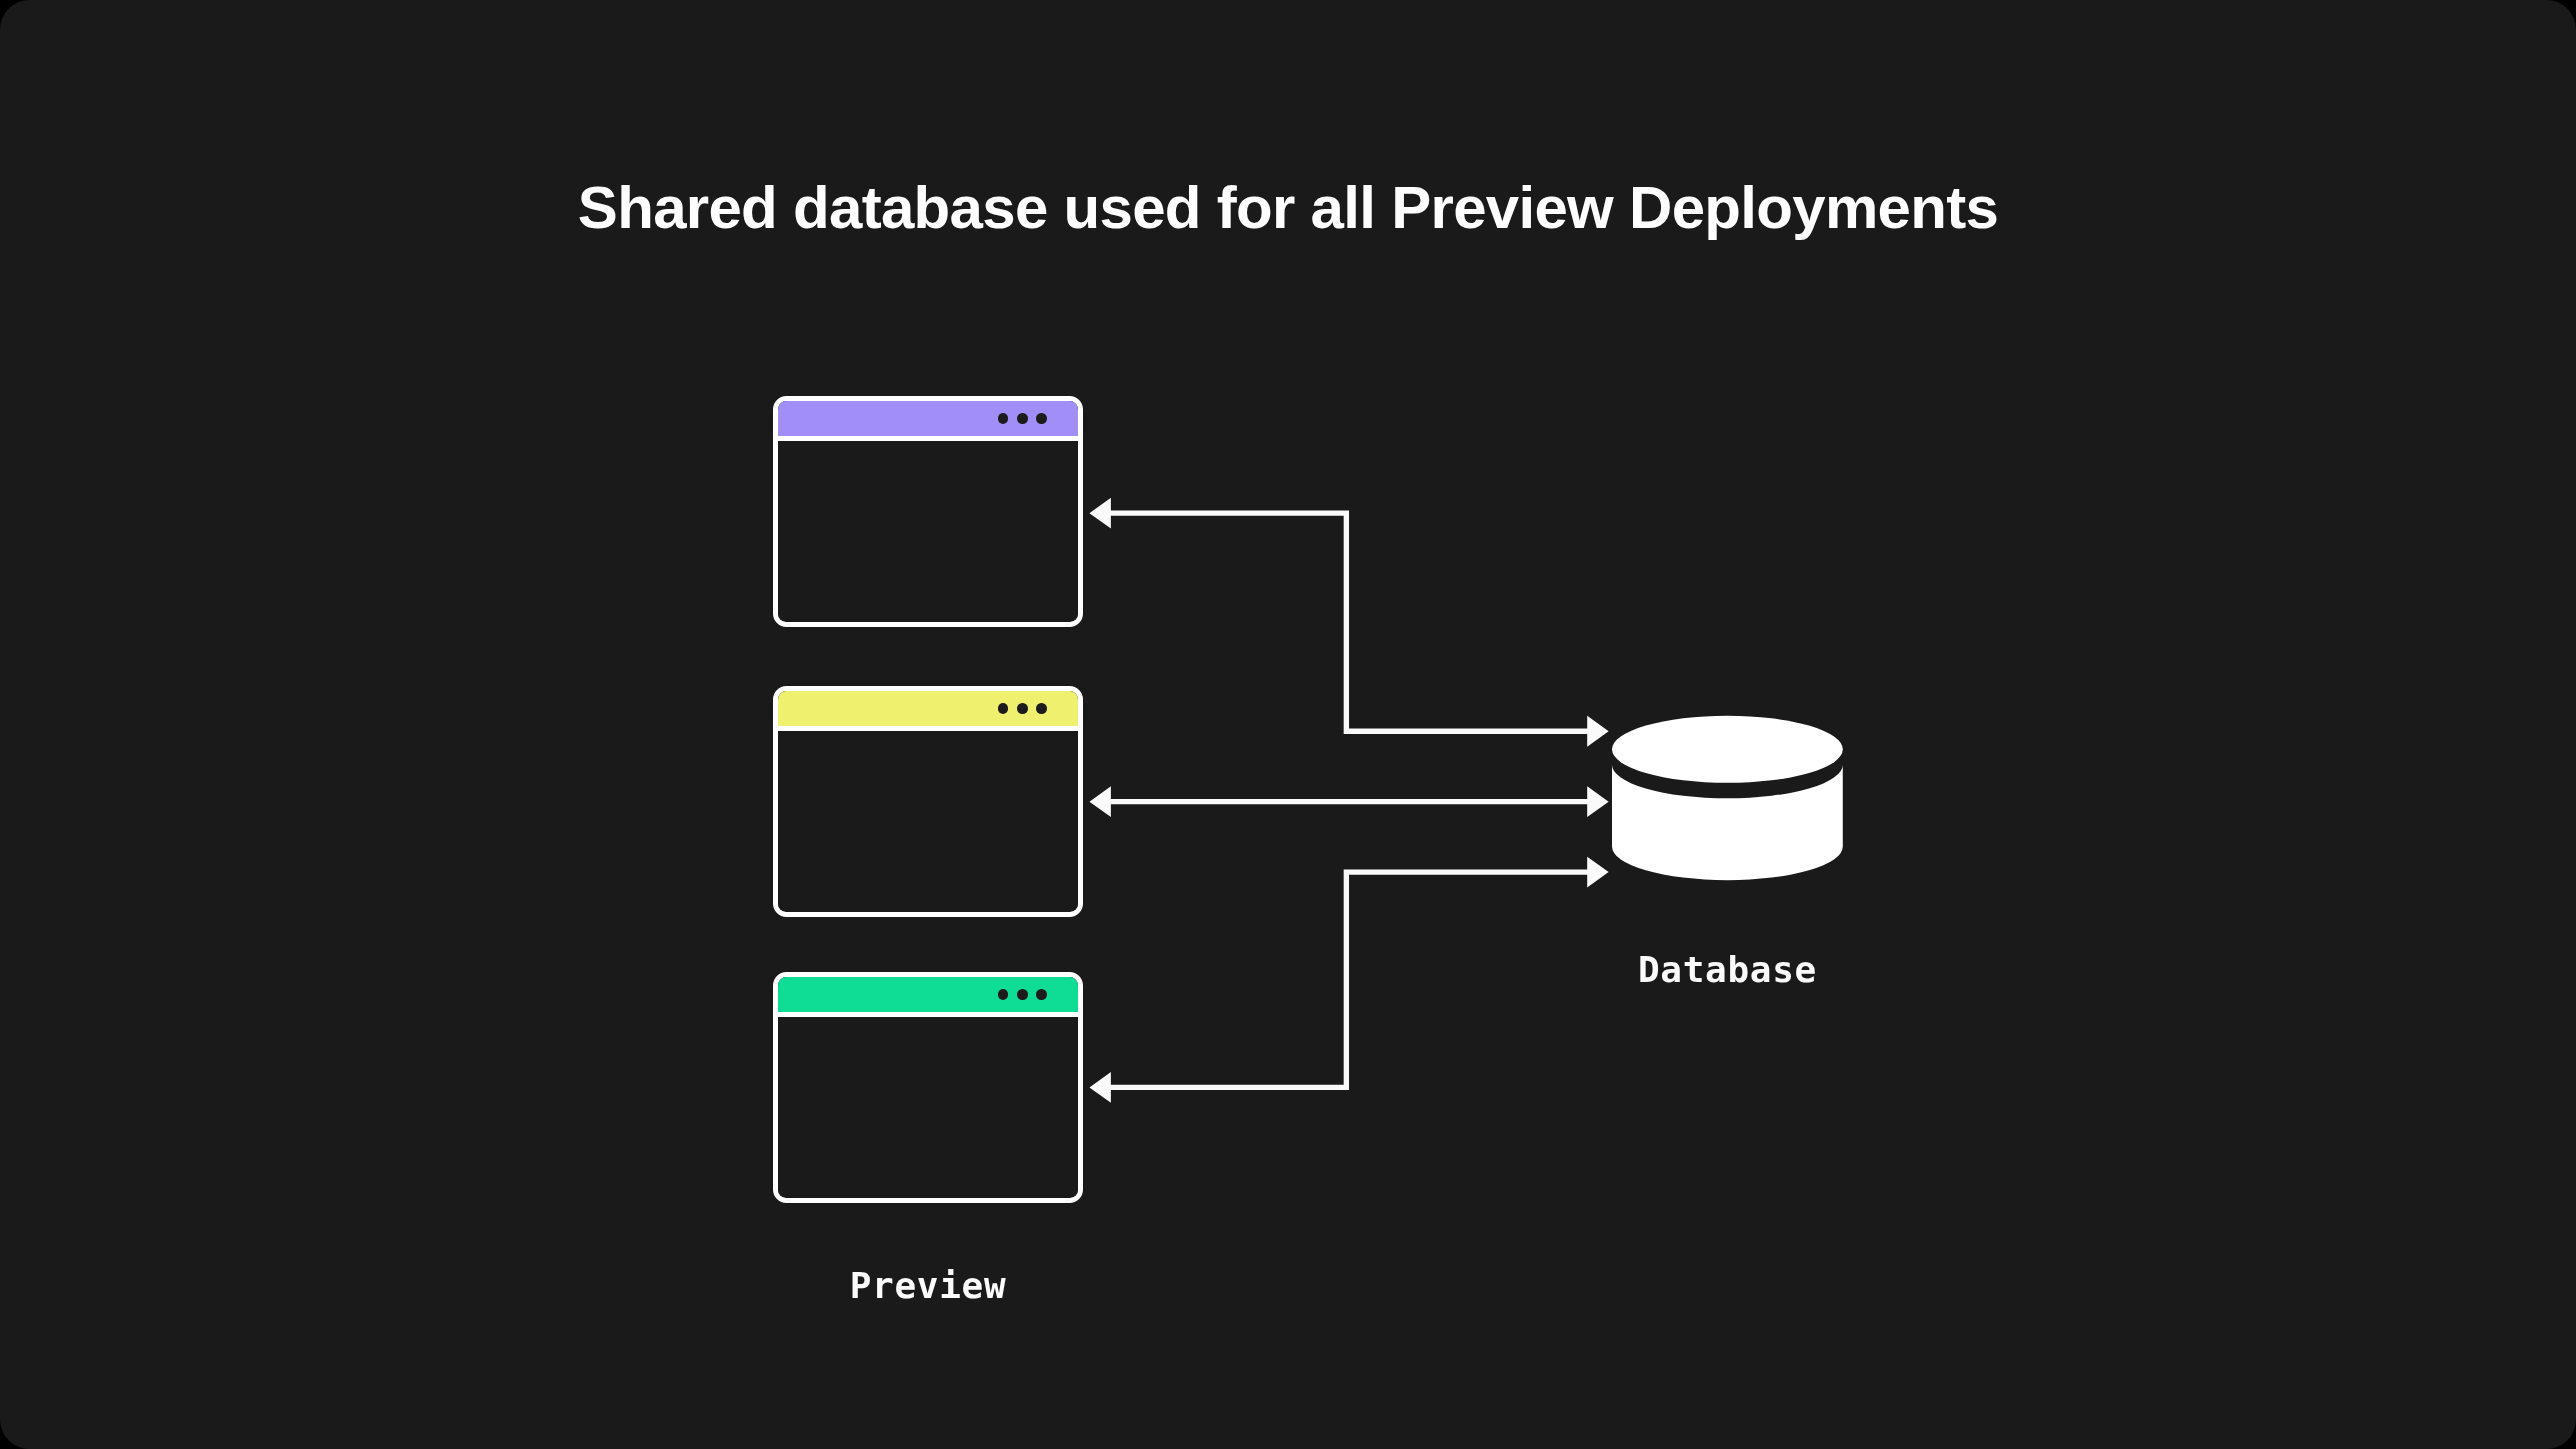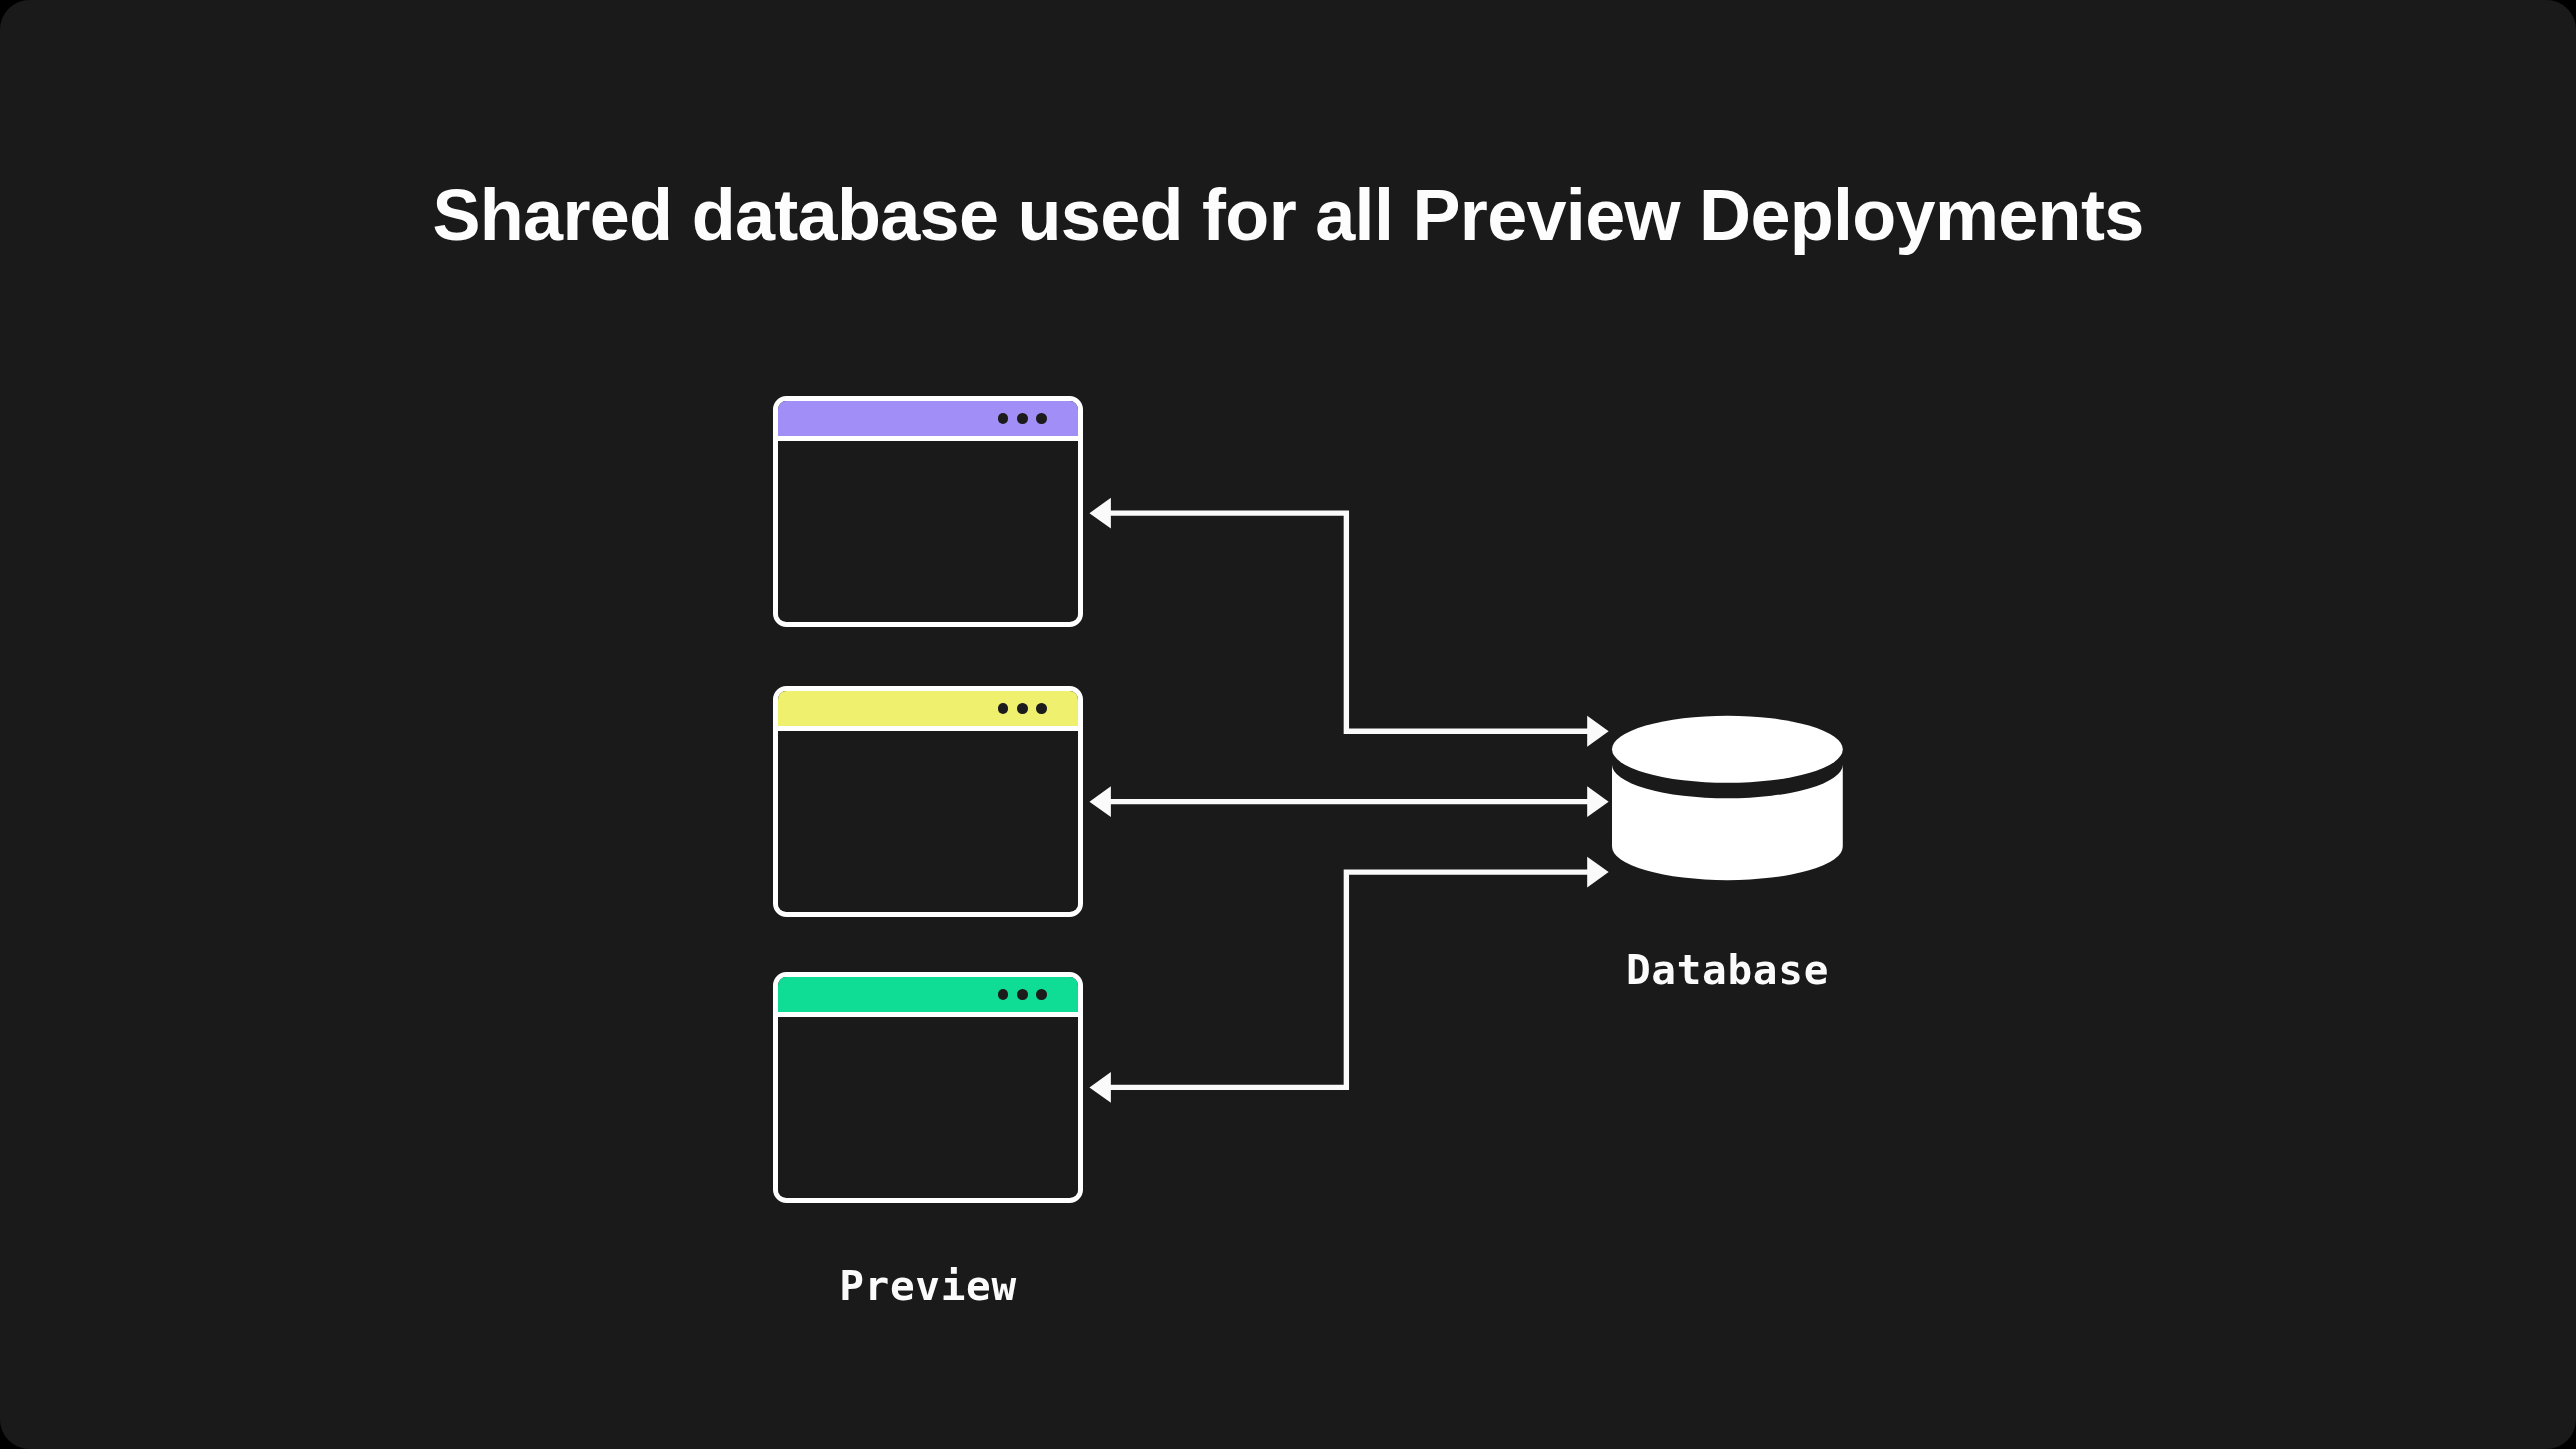--- a/index.html
+++ b/index.html
@@ -21,21 +21,21 @@
   .title {
     position: absolute;
     top: 169px;
     left: 0;
     width: 2576px;
     margin: 0;
     text-align: center;
     color: #fdfdfd;
     font-family: "Liberation Sans", sans-serif;
     font-weight: 700;
-    font-size: 72px;
+    font-size: 60px;
     line-height: 1.3;
     letter-spacing: -0.7px;
   }
   .browser-window {
     position: absolute;
     left: 773px;
     width: 310px;
     height: 231px;
     box-sizing: border-box;
     border: 5.4px solid #ffffff;
@@ -71,21 +71,21 @@
     position: absolute;
     top: 0;
     left: 0;
     pointer-events: none;
   }
   .label {
     position: absolute;
     color: #fbfbfb;
     font-family: "DejaVu Sans Mono", monospace;
     font-weight: 700;
-    font-size: 41px;
+    font-size: 36px;
     line-height: 46px;
     letter-spacing: 0.7px;
     text-align: center;
   }
   .previews-label {
     left: 773px;
     width: 310px;
     top: 1263px;
   }
   .database-label {

